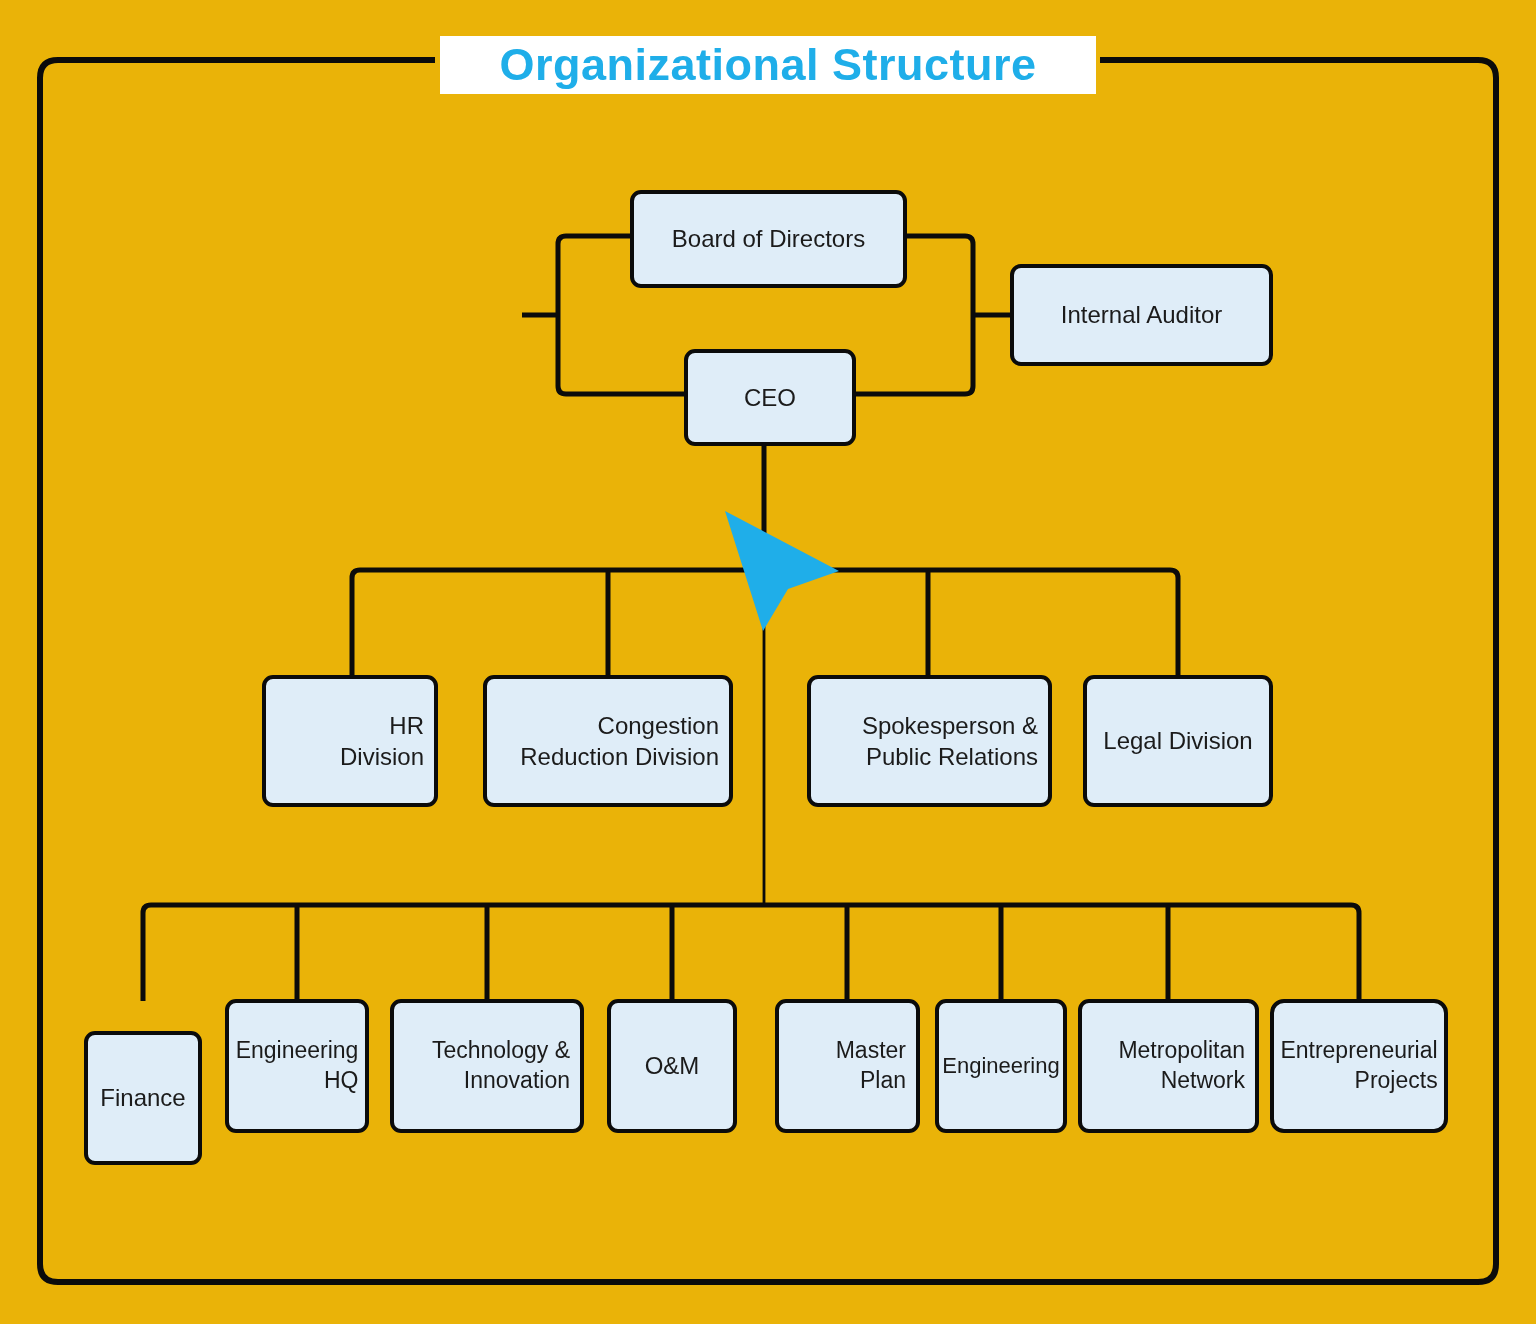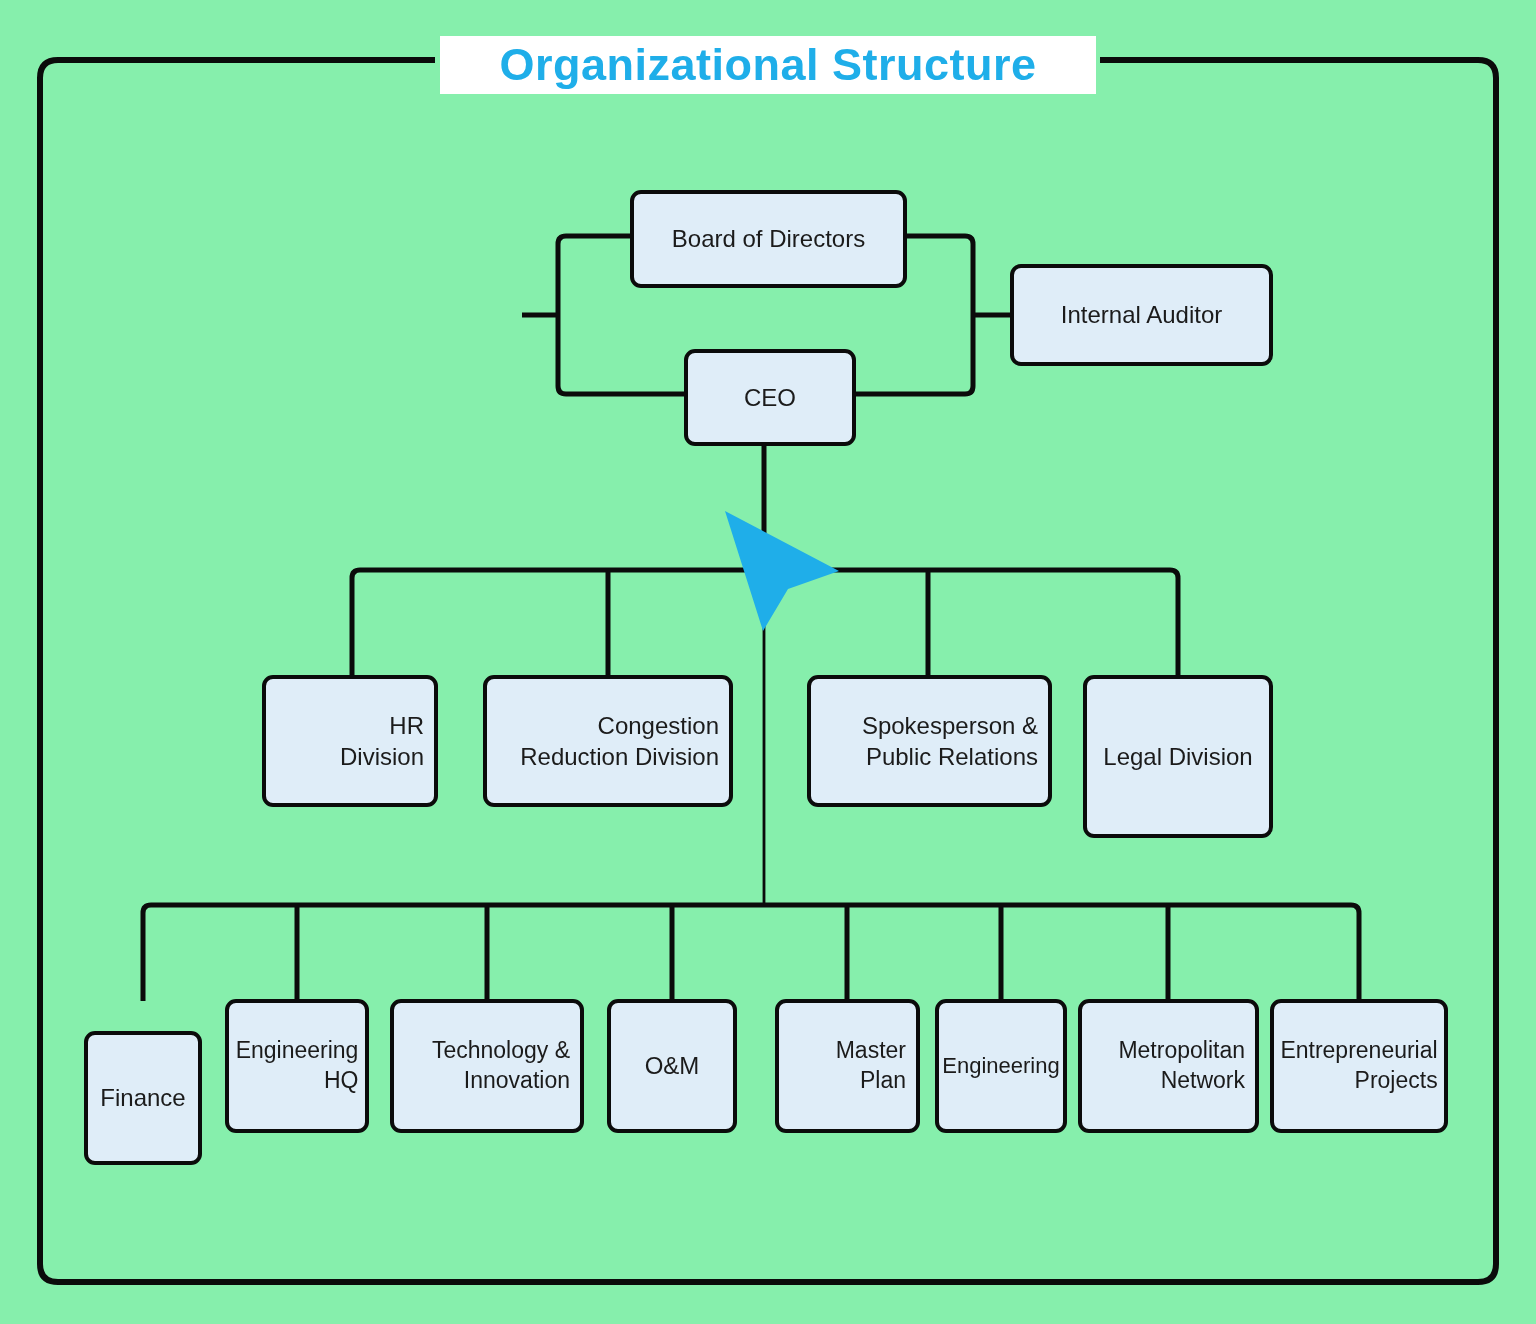--- a/index.html
+++ b/index.html
@@ -5,21 +5,21 @@
   html, body {
     margin: 0;
     padding: 0;
     background: #ffffff;
     font-family: "Liberation Sans", "DejaVu Sans", sans-serif;
   }
   .canvas {
     position: relative;
     width: 1536px;
     height: 1324px;
-    background: #86efac;
+    background: #eab308;
     overflow: hidden;
   }
   .lines-layer {
     position: absolute;
     left: 0; top: 0;
     width: 1536px;
     height: 1324px;
   }
   .title {
     position: absolute;
@@ -54,30 +54,30 @@
   }
   
   .n-board    { left: 630px;  top: 190px; width: 277px; height: 98px; }
   .n-secretary{ left: 258px;  top: 264px; width: 264px; height: 102px; }
   .n-auditor  { left: 1010px; top: 264px; width: 263px; height: 102px; }
   .n-ceo      { left: 684px;  top: 349px; width: 172px; height: 97px; }
   
   .n-hr       { left: 262px;  top: 675px; width: 176px; height: 132px; padding-left: 39px; }
   .n-congest  { left: 483px;  top: 675px; width: 250px; height: 132px; }
   .n-spokes   { left: 807px;  top: 675px; width: 245px; height: 132px; }
-  .n-legal    { left: 1083px; top: 675px; width: 190px; height: 163px; }
+  .n-legal    { left: 1083px; top: 675px; width: 190px; height: 132px; }
   
   .n-finance  { left: 84px;   top: 999px; width: 118px; height: 134px; margin-top: 32px; }
   .n-enghq    { left: 225px;  top: 999px; width: 144px; height: 134px; font-size: 23px; }
   .n-tech     { left: 390px;  top: 999px; width: 194px; height: 134px; font-size: 23px; }
   .n-om       { left: 607px;  top: 999px; width: 130px; height: 134px; }
   .n-master   { left: 775px;  top: 999px; width: 145px; height: 134px; font-size: 23px; }
   .n-eng      { left: 935px;  top: 999px; width: 132px; height: 134px; font-size: 22px; }
   .n-metro    { left: 1078px; top: 999px; width: 181px; height: 134px; font-size: 23px; }
-  .n-entre    { left: 1270px; top: 999px; width: 178px; height: 134px; font-size: 23px; }
+  .n-entre    { left: 1270px; top: 999px; width: 178px; height: 134px; font-size: 23px; border-radius: 14px; }
 </style>
 </head>
 <body>
 
 <div class="canvas">
 
   <svg class="lines-layer" viewBox="0 0 1536 1324">
 
     <path d="M 1100 60 L 1478 60 Q 1496 60 1496 78 L 1496 1264 Q 1496 1282 1478 1282 L 58 1282 Q 40 1282 40 1264 L 40 78 Q 40 60 58 60 L 435 60" fill="none" stroke="#0b0b0b" stroke-width="6"></path>
 

